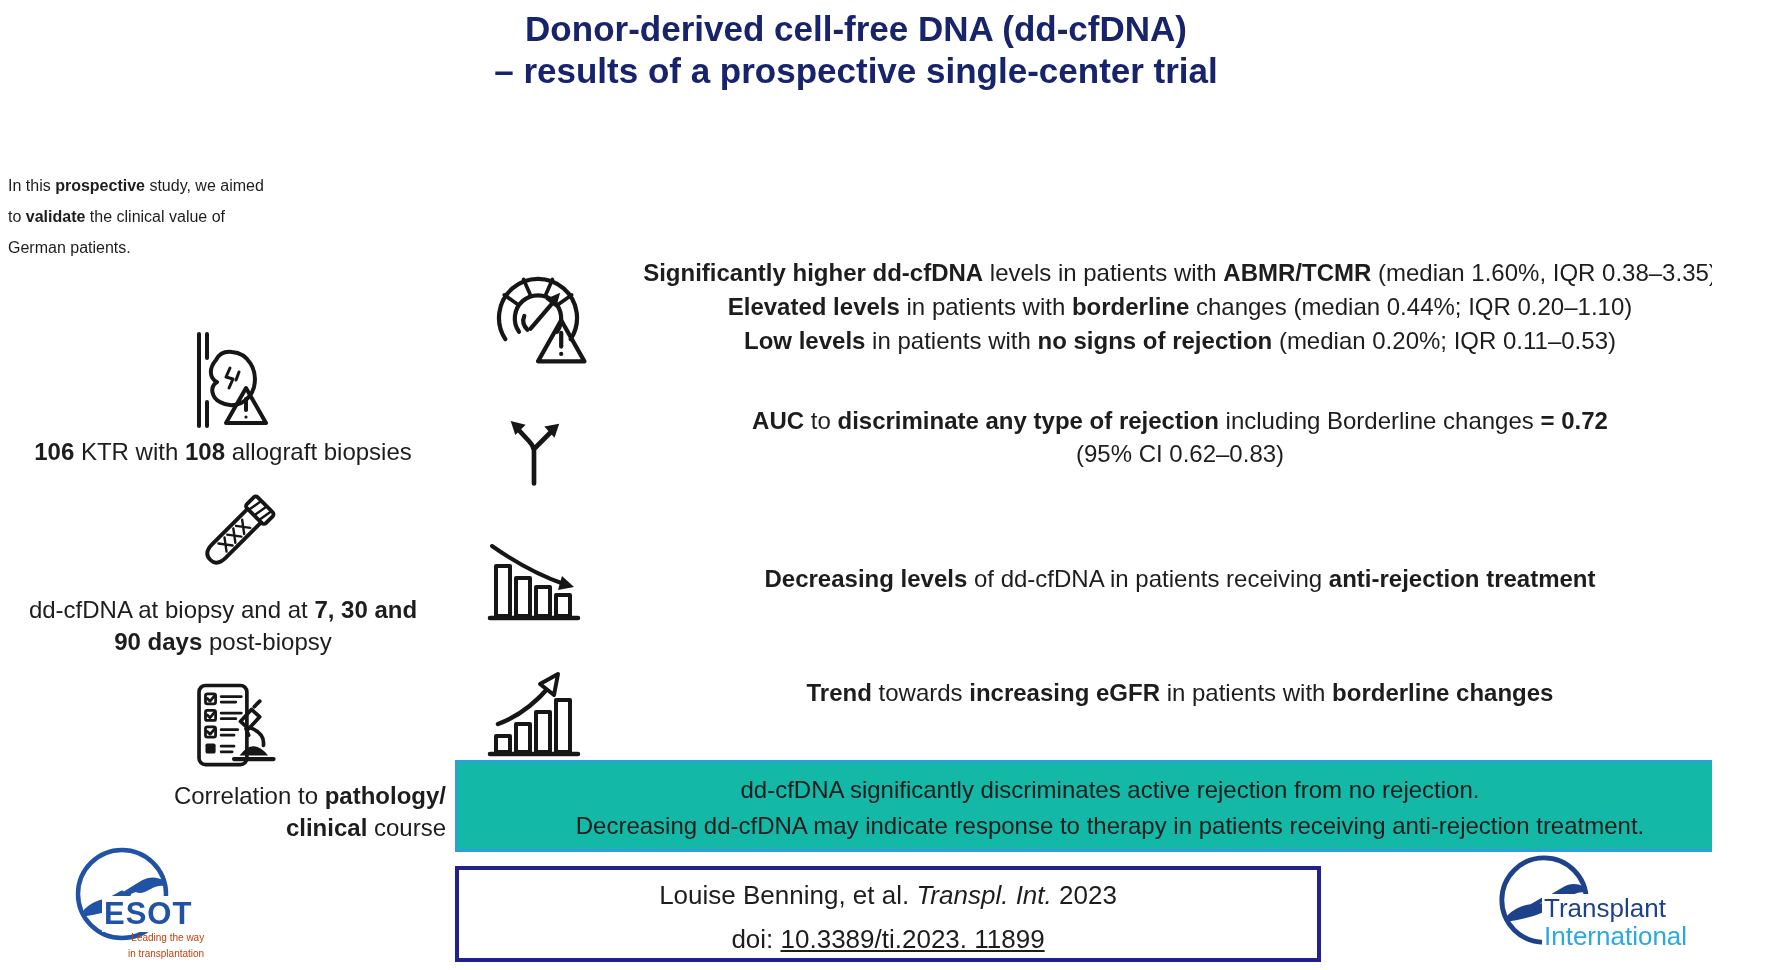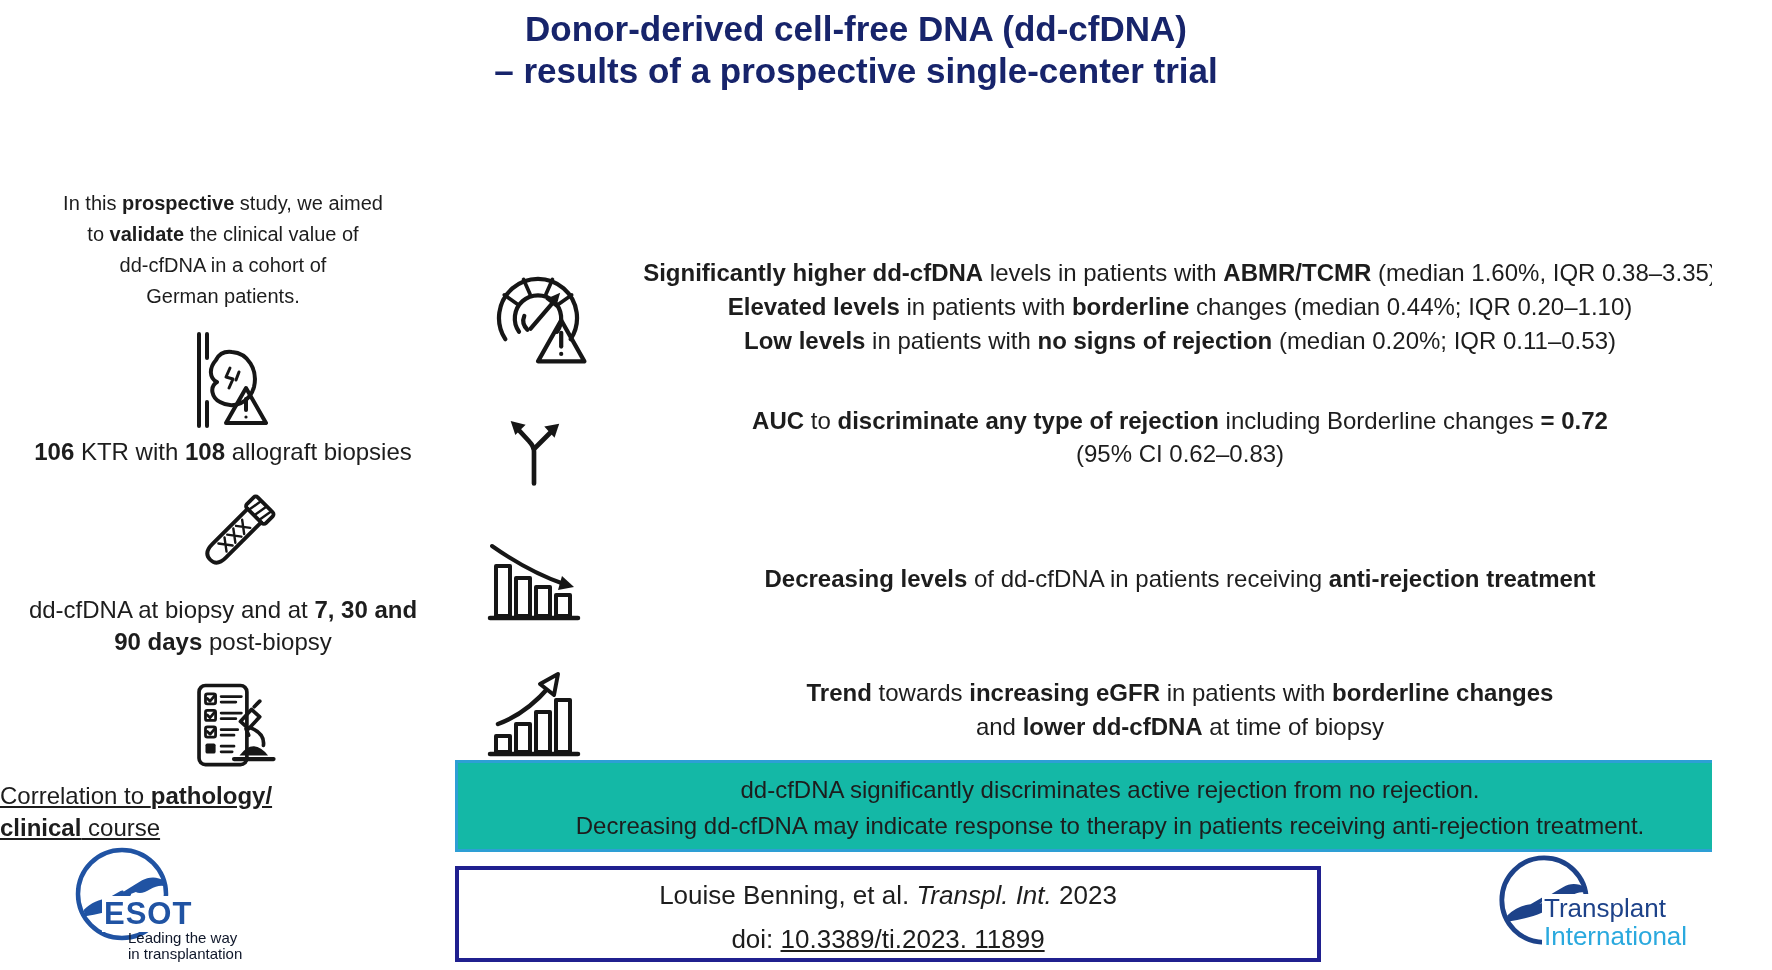--- a/index.html
+++ b/index.html
@@ -4,24 +4,24 @@
 <style>
   html,body{margin:0;padding:0;background:#fff;}
   .poster{
     position:relative;width:1712px;height:970px;background:#ffffff;overflow:hidden;
     font-family:"Liberation Sans","DejaVu Sans",sans-serif;color:#1d1d1d;border-radius:18px;
   }
   .abs{position:absolute;}
   
   .title{left:0;top:8px;width:100%;font-size:35px;line-height:42px;font-weight:700;color:#17246b;text-align:center;}
   
-  .l-intro{left:8px;top:188px;width:430px;font-size:20px;line-height:31px;text-align:center;}
+  .l-intro{left:8px;top:170px;width:430px;font-size:16px;line-height:31px;text-align:left;}
   .l-cohort{left:0;top:438px;width:446px;font-size:24px;text-align:center;}
   .l-sampling{left:0;top:594px;width:446px;font-size:24px;line-height:32px;text-align:center;}
-  .l-correlation{left:0;top:780px;width:446px;font-size:24px;line-height:32px;text-align:left;text-decoration:underline;}
+  .l-correlation{left:0;top:780px;width:446px;font-size:24px;line-height:32px;text-align:right;}
   .icon-kidney{left:170px;top:330px;width:104px;height:100px;}
   .icon-tube{left:186px;top:488px;width:96px;height:96px;}
   .icon-checklist{left:188px;top:680px;width:92px;height:92px;}
   
   .r-heading{left:494px;top:194px;width:1278px;font-size:29px;font-weight:700;color:#17246b;text-align:center;}
   .r-text{left:590px;width:1180px;text-align:center;font-size:24px;}
   .r1{top:256px;line-height:34px;}
   .r2{top:404px;line-height:33px;}
   .r3{top:562px;line-height:34px;}
   .r4{top:676px;line-height:34px;}
@@ -38,21 +38,21 @@
   
   .citation{
     left:455px;top:866px;width:866px;height:96px;box-sizing:border-box;
     border:4px solid #20208f;background:#fff;
     font-size:26px;line-height:44px;text-align:center;padding-top:3px;
   }
   
   .esot-logo{left:68px;top:842px;width:230px;height:126px;}
   .esot-logo svg{position:absolute;left:6px;top:4px;width:100px;height:100px;}
   .esot-name{position:absolute;left:34px;top:54px;font-size:31px;font-weight:700;color:#2053a3;letter-spacing:1px;background:#fff;padding:0 2px;}
-  .esot-tag{position:absolute;left:60px;top:88px;font-size:15px;line-height:16px;color:#0f172a;background:transparent;}
+  .esot-tag{position:absolute;left:60px;top:88px;font-size:10px;line-height:16px;color:#c2410c;background:transparent;text-align:right;}
   .ti-logo{left:1496px;top:850px;width:276px;height:118px;}
   .ti-logo svg{position:absolute;left:2px;top:4px;width:96px;height:96px;}
   .ti-text{position:absolute;left:46px;top:44px;font-size:26px;line-height:28px;}
   .ti-line1{color:#1d4289;background:#fff;padding:0 2px;}
   .ti-line2{color:#2aa9de;background:#fff;padding:0 2px;}
   
   .ink{stroke:#161616;fill:none;stroke-linecap:round;stroke-linejoin:round;}
 </style>
 </head>
 <body>
@@ -60,21 +60,20 @@
 <div class="poster">
 
   <div class="abs title">
     <div>Donor-derived cell-free DNA (dd-cfDNA)</div>
     <div>– results of a prospective single-center trial</div>
   </div>
 
   <div class="abs l-intro">
     <div><span>In this </span><span style="font-weight: 700;">prospective</span><span> study, we aimed</span></div>
     <div><span>to </span><span style="font-weight: 700;">validate</span><span> the clinical value of</span></div>
-    <div><span>dd-cfDNA in a cohort of</span></div>
     <div><span>German patients.</span></div>
   </div>
 
   <div class="abs icon-kidney">
     <svg viewBox="0 0 100 100" width="104" height="100">
       <path class="ink" stroke-width="4" d="M27,4 V96"></path>
       <path class="ink" stroke-width="4" d="M35,4 V28"></path>
       <path class="ink" stroke-width="4" d="M35,72 V96"></path>
       <path class="ink" stroke-width="4" d="M44,30 C37,38 37,48 45,52 C37,57 40,68 48,72 C62,80 78,72 82,57 C86,40 76,23 60,22 C52,21 47,24 44,30 Z"></path>
       <path class="ink" stroke-width="3" d="M58,38 L54,47 L61,49 L57,58"></path>
@@ -200,21 +199,20 @@
         <rect x="52" y="50" width="14" height="40"></rect>
         <rect x="72" y="38" width="14" height="52"></rect>
       </g>
       <path class="ink" stroke-width="4.5" d="M6,92 H94"></path>
       <path class="ink" stroke-width="4.5" d="M14,62 Q42,52 66,24"></path>
       <polygon points="74,12 56,22 70,33" fill="#fff" stroke="#161616" stroke-width="4" stroke-linejoin="round"></polygon>
     </svg>
   </div>
   <div class="abs r-text r4">
     <div><span style="font-weight: 700;">Trend</span><span> towards </span><span style="font-weight: 700;">increasing eGFR</span><span> in patients with </span><span style="font-weight: 700;">borderline changes</span></div>
-    <div><span>and </span><span style="font-weight: 700;">lower dd-cfDNA</span><span> at time of biopsy</span></div>
   </div>
 
   <div class="abs conclusion">
     <div><span>dd-cfDNA significantly discriminates active rejection from no rejection.</span></div>
     <div><span>Decreasing dd-cfDNA may indicate response to therapy in patients receiving anti-rejection treatment.</span></div>
   </div>
 
   <div class="abs citation">
     <div><span>Louise Benning, et al. </span><span style="font-style: italic;">Transpl. Int.</span><span> 2023</span></div>
     <div><span>doi: </span><span style="text-decoration: underline;">10.3389/ti.2023. 11899</span></div>

